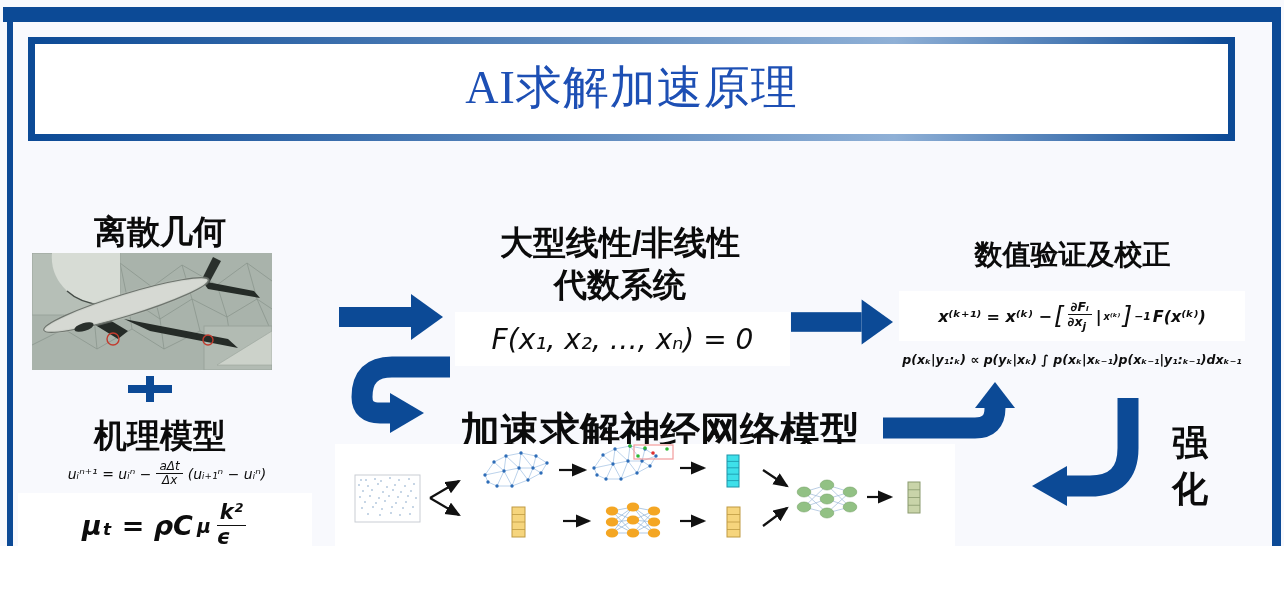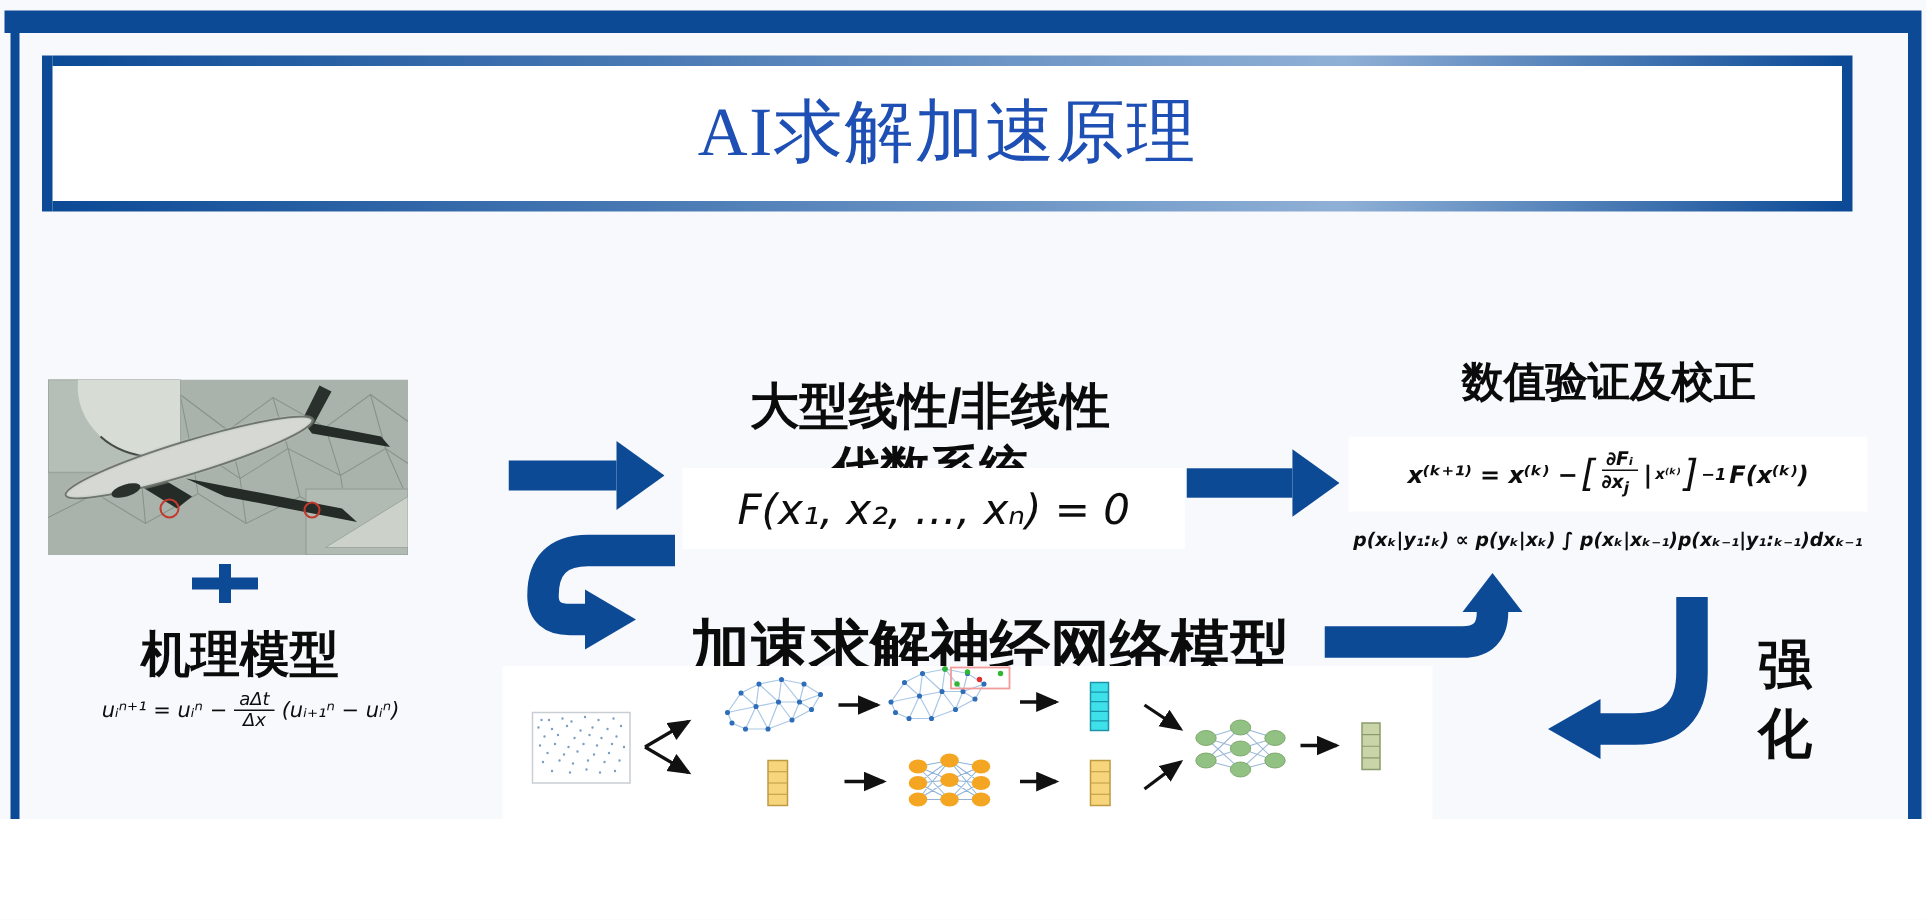--- a/index.html
+++ b/index.html
@@ -12,21 +12,21 @@
   .bar-bottom{left:3px;top:599px;width:1278px;height:9px;}
 
   .title-box{position:absolute;left:28px;top:37px;width:1193px;height:90px;background:#fff;
     border:7px solid;border-image:linear-gradient(90deg,#0c4a96 0%,#8fb0d6 72%,#0c4a96 100%) 1;}
   .title{width:100%;line-height:88px;text-align:center;font-family:"Liberation Serif","DejaVu Serif",serif;
     font-size:46px;color:#1d4fb4;letter-spacing:1px;}
 
   .hdr{position:absolute;font-weight:700;font-size:33px;text-align:center;color:#0b0b0b;}
   .h-geo{left:40px;top:210px;width:240px;}
   .h-model{left:40px;top:414px;width:240px;}
-  .h-sys{left:445px;top:222px;width:350px;line-height:42px;margin-top:28px;}
+  .h-sys{left:445px;top:222px;width:350px;line-height:42px;}
   .h-ver{left:900px;top:236px;width:345px;font-size:28px;}
   .h-nn{left:445px;top:404px;width:430px;font-size:40px;}
   .h-reinf{left:1155px;top:420px;width:70px;font-weight:600;font-size:36px;line-height:46px;}
 
   .img-abs{position:absolute;}
   .whitebox{position:absolute;background:#ffffff;}
 
   .math{font-family:"DejaVu Sans","Liberation Sans",sans-serif;font-style:italic;color:#0d0d0d;}
   .f-fd{left:12px;top:460px;width:310px;text-align:center;font-size:14px;font-weight:400;
         display:flex;justify-content:center;align-items:center;gap:3px;position:absolute;}
@@ -57,20 +57,21 @@
 
   <div class="bar bar-top"></div>
   <div class="bar bar-left"></div>
   <div class="bar bar-right"></div>
   <div class="bar bar-bottom"></div>
 
   <div class="title-box">
     <div class="title">AI求解加速原理</div>
   </div>
 
+  <div class="hdr h-geo">离散几何</div>
 
   <svg class="img-abs" style="left:32px;top:253px;" width="240" height="117" viewBox="0 0 240 117">
     <rect width="240" height="117" fill="#a9b3ab"></rect>
     <g fill="none" stroke="#87928a" stroke-width="0.7">
       <path d="M0 30L28 12L55 32L88 10L120 34L150 12L185 32L215 10L240 28"></path>
       <path d="M0 60L30 44L62 64L95 44L128 66L160 46L195 64L225 46L240 56"></path>
       <path d="M0 92L32 76L65 96L100 76L132 96L168 78L200 96L240 80"></path>
       <path d="M28 12L30 44L32 76M88 10L95 44L100 76M150 12L160 46L168 78M215 10L225 46L240 80M55 32L62 64L65 96M120 34L128 66L132 96M185 32L195 64L200 96"></path>
     </g>
     <rect x="0" y="0" width="88" height="62" fill="#b6bfb7" stroke="#9aa49c" stroke-width="1"></rect>
@@ -100,20 +101,28 @@
 
   <div class="math f-fd">
     <span>uᵢⁿ⁺¹ = uᵢⁿ −</span>
     <span class="frac">
       <span class="num">aΔt</span>
       <span class="den">Δx</span>
     </span>
     <span>(uᵢ₊₁ⁿ − uᵢⁿ)</span>
   </div>
 
+  <div class="whitebox math f-mu-box">
+    <span>μₜ = ρC</span>
+      <span class="subm">μ</span>
+    <span class="frac">
+      <span class="num">k²</span>
+      <span class="den">ϵ</span>
+    </span>
+  </div>
 
   <svg class="img-abs" style="left:339px;top:294px;" width="104" height="46" viewBox="0 0 104 46">
     <rect x="0" y="13" width="72" height="20" fill="#0c4a96"></rect>
     <polygon points="72,0 104,23 72,46" fill="#0c4a96"></polygon>
   </svg>
 
   <div class="hdr h-sys">
     <div>大型线性/非线性</div>
     <div>代数系统</div>
   </div>

